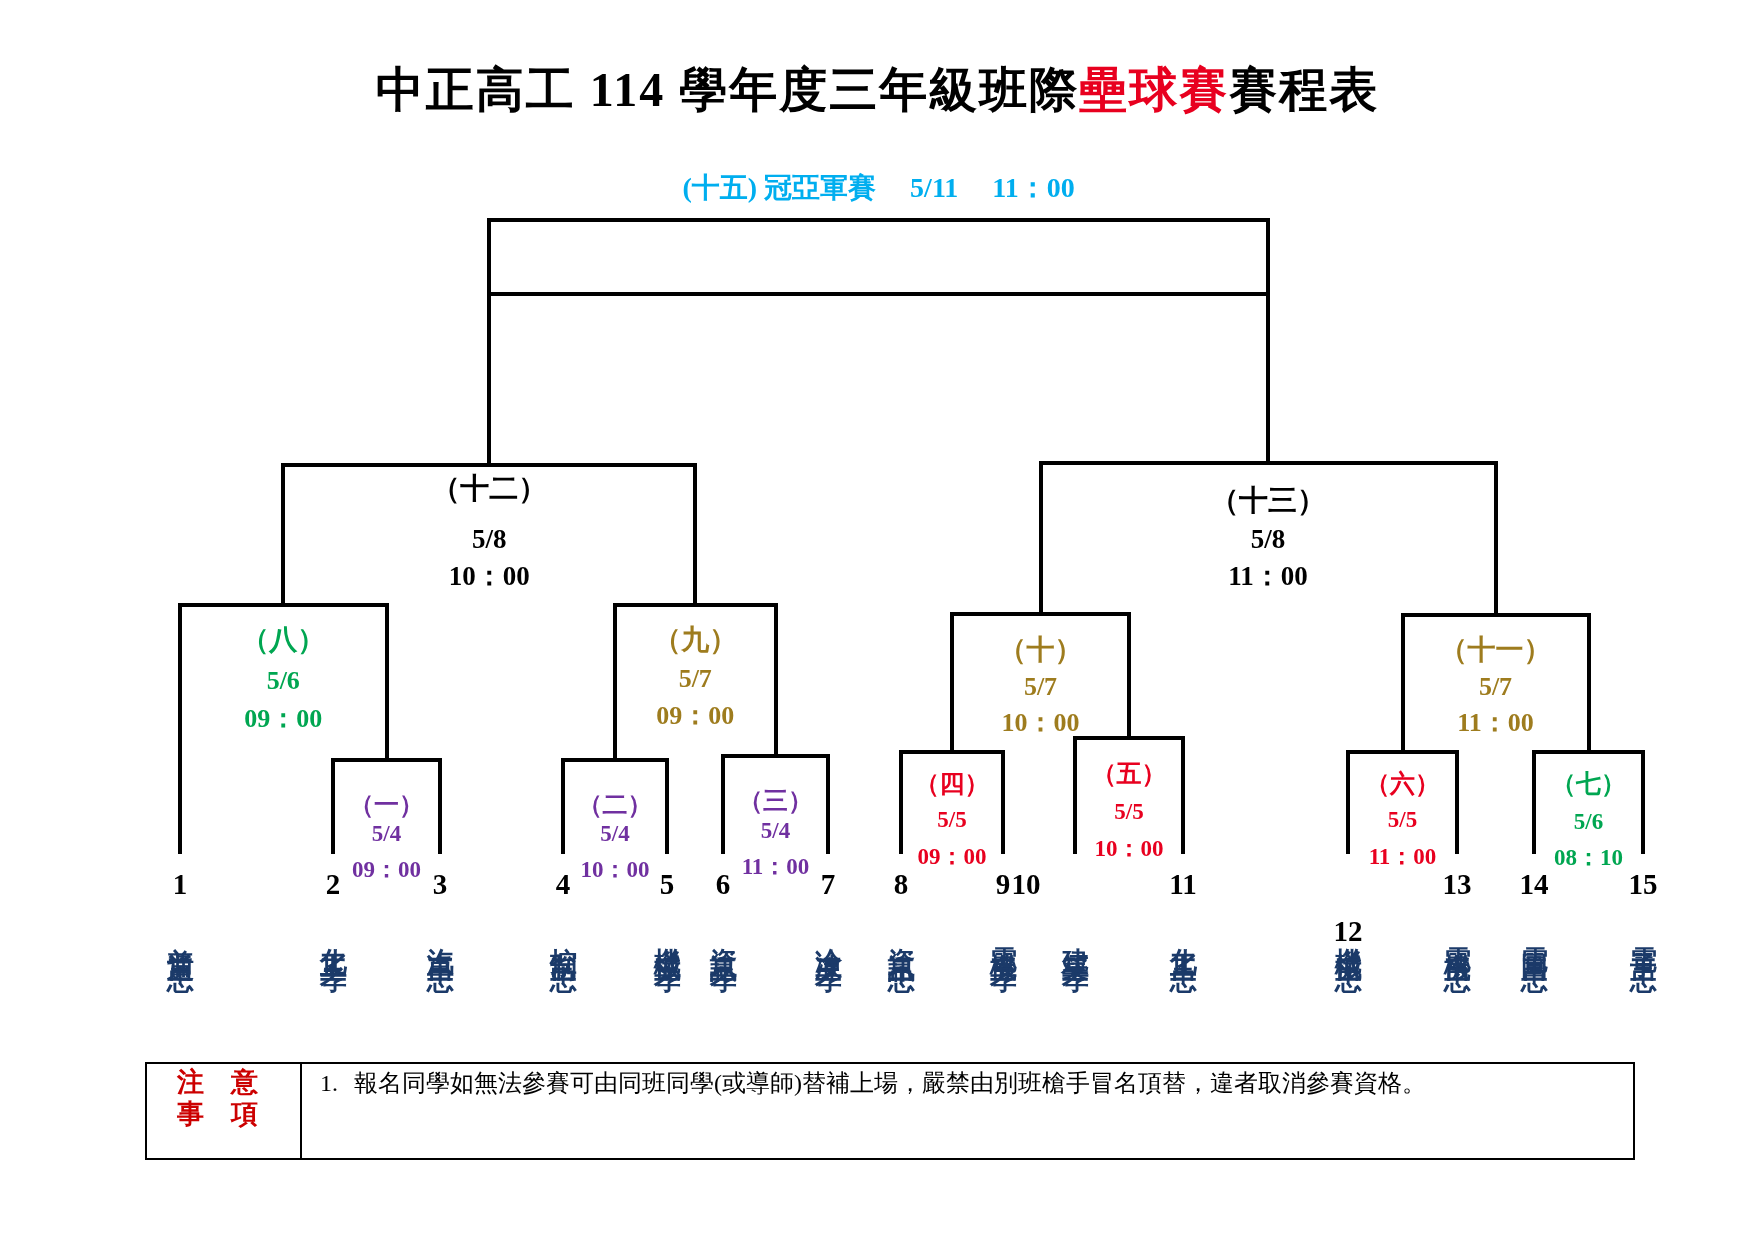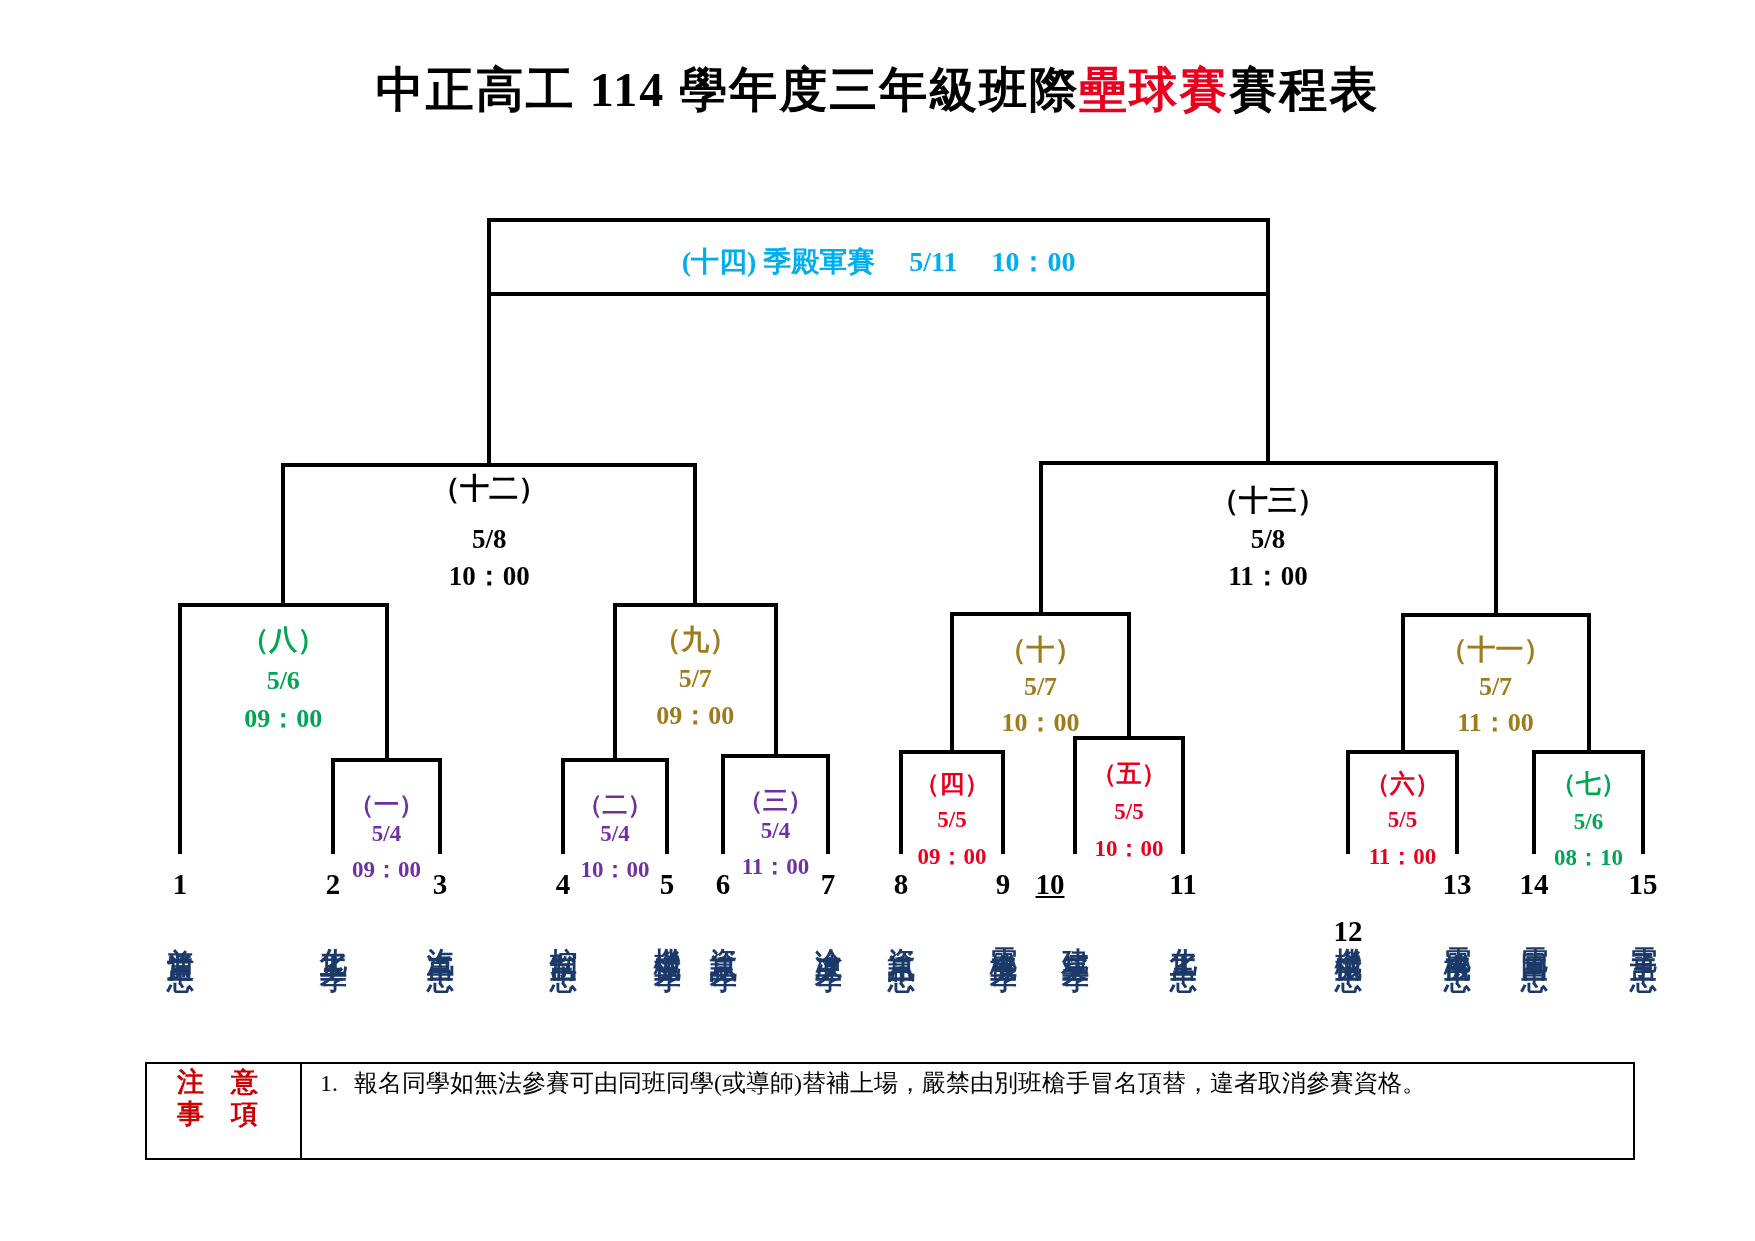--- a/index.html
+++ b/index.html
@@ -134,40 +134,40 @@
     <div class="line" style="left: 1038.5px; top: 461px; width: 459px; height: 4px;"></div>
     <div class="line" style="left: 1038.5px; top: 461px; width: 4px; height: 155px;"></div>
     <div class="line" style="left: 1493.5px; top: 461px; width: 4px; height: 156px;"></div>
     <div class="mrow t-sf ml" style="left: 1268px; top: 500px; color: rgb(0, 0, 0);">（十三）</div>
     <div class="mrow t-sf md" style="left: 1268px; top: 539px; color: rgb(0, 0, 0);">5/8</div>
     <div class="mrow t-sf mt" style="left: 1268px; top: 576px; color: rgb(0, 0, 0);">11：00</div>
     <div class="line" style="left: 487.25px; top: 218px; width: 782.75px; height: 4px;"></div>
     <div class="line" style="left: 487.25px; top: 292px; width: 782.75px; height: 4px;"></div>
     <div class="line" style="left: 487.25px; top: 218px; width: 4px; height: 249px;"></div>
     <div class="line" style="left: 1266px; top: 218px; width: 4px; height: 247px;"></div>
-    <div class="mrow fin" style="left: 878.625px; top: 262px;"><span class="fl" style="color: rgb(0, 174, 239);">(十四) 季殿軍賽</span><span class="fd" style="color: rgb(0, 174, 239);">5/11</span><span class="ft" style="color: rgb(0, 174, 239);">10：00</span></div>
+    <div class="mrow fin" style="left: 878.625px; top: 188px;"><span class="fl" style="color: rgb(0, 174, 239);">(十五) 冠亞軍賽</span><span class="fd" style="color: rgb(0, 174, 239);">5/11</span><span class="ft" style="color: rgb(0, 174, 239);">11：00</span></div>
     <div class="seed" style="left: 180px; top: 870px;">1</div>
     <div class="tname" style="left: 180px; top: 926px; color: rgb(27, 58, 105);">普通三忠</div>
     <div class="seed" style="left: 333px; top: 870px;">2</div>
     <div class="tname" style="left: 333px; top: 926px; color: rgb(27, 58, 105);">化工三孝</div>
     <div class="seed" style="left: 440px; top: 870px;">3</div>
     <div class="tname" style="left: 440px; top: 926px; color: rgb(27, 58, 105);">汽車三忠</div>
     <div class="seed" style="left: 563px; top: 870px;">4</div>
     <div class="tname" style="left: 563px; top: 926px; color: rgb(27, 58, 105);">控制三忠</div>
     <div class="seed" style="left: 667px; top: 870px;">5</div>
     <div class="tname" style="left: 667px; top: 926px; color: rgb(27, 58, 105);">機械三孝</div>
     <div class="seed" style="left: 723px; top: 870px;">6</div>
     <div class="tname" style="left: 723px; top: 926px; color: rgb(27, 58, 105);">資訊三孝</div>
     <div class="seed" style="left: 828px; top: 870px;">7</div>
     <div class="tname" style="left: 828px; top: 926px; color: rgb(27, 58, 105);">冷凍三孝</div>
     <div class="seed" style="left: 901px; top: 870px;">8</div>
     <div class="tname" style="left: 901px; top: 926px; color: rgb(27, 58, 105);">資訊三忠</div>
     <div class="seed" style="left: 1003px; top: 870px;">9</div>
     <div class="tname" style="left: 1003px; top: 926px; color: rgb(27, 58, 105);">電機三孝</div>
-    <div class="seed" style="left: 1050px; top: 870px; text-decoration: underline;">10</div>
+    <div class="seed" style="left: 1026px; top: 870px;">10</div>
     <div class="tname" style="left: 1075px; top: 926px; color: rgb(27, 58, 105);">建築三孝</div>
     <div class="seed" style="left: 1183px; top: 870px;">11</div>
     <div class="tname" style="left: 1183px; top: 926px; color: rgb(27, 58, 105);">化工三忠</div>
     <div class="seed" style="left: 1348px; top: 870px; margin-top: 47px;">12</div>
     <div class="tname" style="left: 1348px; top: 926px; color: rgb(27, 58, 105);">機械三忠</div>
     <div class="seed" style="left: 1457px; top: 870px;">13</div>
     <div class="tname" style="left: 1457px; top: 926px; color: rgb(27, 58, 105);">電機三忠</div>
     <div class="seed" style="left: 1534px; top: 870px;">14</div>
     <div class="tname" style="left: 1534px; top: 926px; color: rgb(27, 58, 105);">電圖三忠</div>
     <div class="seed" style="left: 1643px; top: 870px;">15</div>

